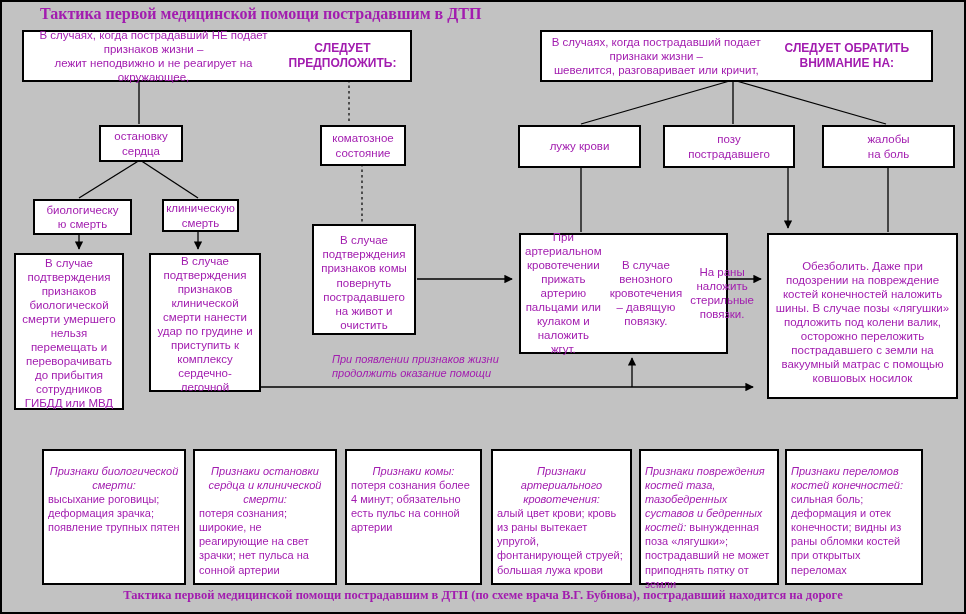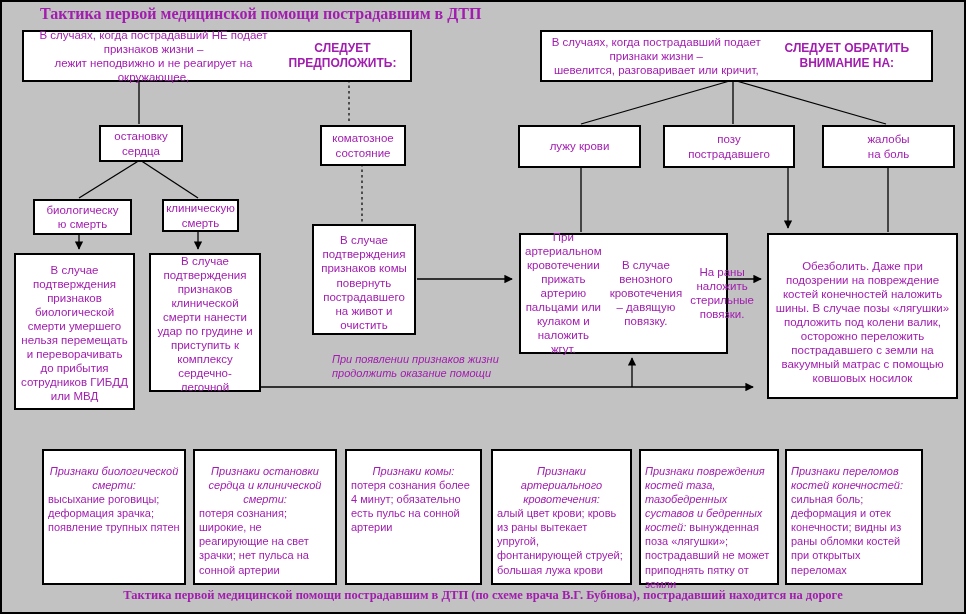--- a/index.html
+++ b/index.html
@@ -121,21 +121,21 @@
 
   <div class="abs box" style="left:31px;top:197px;width:99px;height:36px;">
     <div class="pre">биологическу
 ю смерть</div>
   </div>
   <div class="abs box" style="left:160px;top:197px;width:77px;height:33px;">
     <div class="pre">клиническую
 смерть</div>
   </div>
 
-  <div class="abs box bigtext" style="left:12px;top:251px;width:121px;height:157px;">
+  <div class="abs box bigtext" style="left:12px;top:251px;width:110px;height:157px;">
     <div>В случае подтверждения признаков биологической смерти умершего нельзя перемещать и переворачивать до прибытия сотрудников ГИБДД или МВД</div>
   </div>
   <div class="abs box bigtext" style="left:147px;top:251px;width:112px;height:139px;">
     <div>В случае подтверждения признаков клинической смерти нанести удар по грудине и приступить к комплексу сердечно-легочной</div>
   </div>
   <div class="abs box bigtext" style="left:310px;top:222px;width:104px;height:111px;padding-top:8px;">
     <div>В случае подтверждения признаков комы повернуть пострадавшего на живот и очистить</div>
   </div>
   <div class="abs box bigtext" style="left:517px;top:231px;width:209px;height:121px;padding-top:7px;">
     <p class="mpar">При артериальном кровотечении прижать артерию пальцами или кулаком и наложить жгут.</p>

